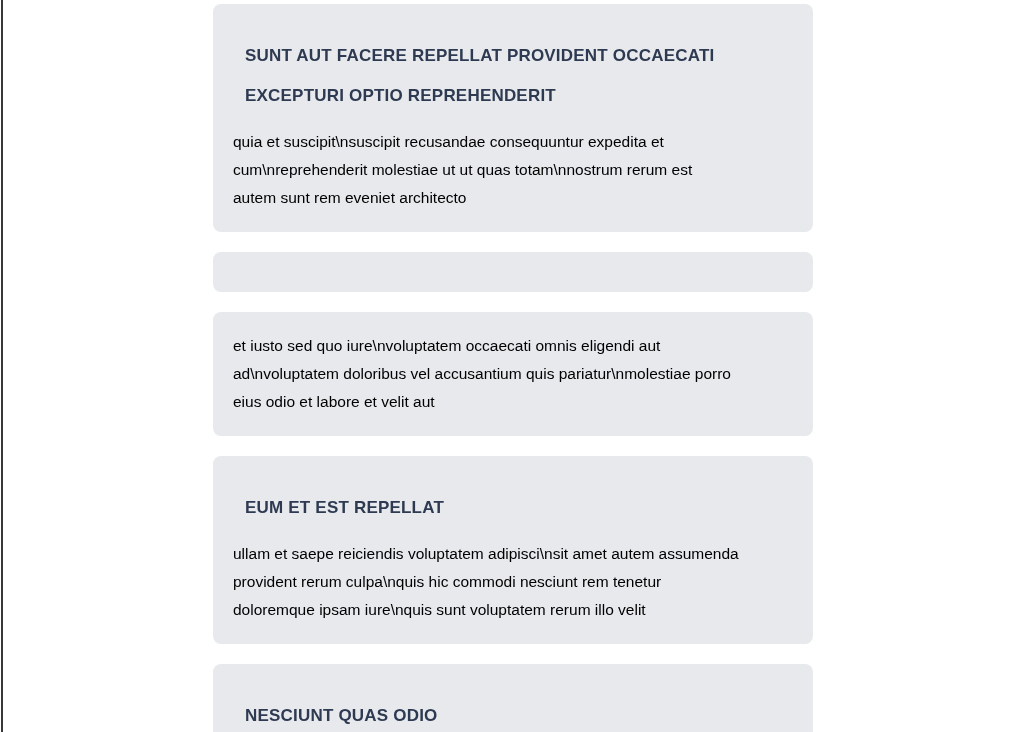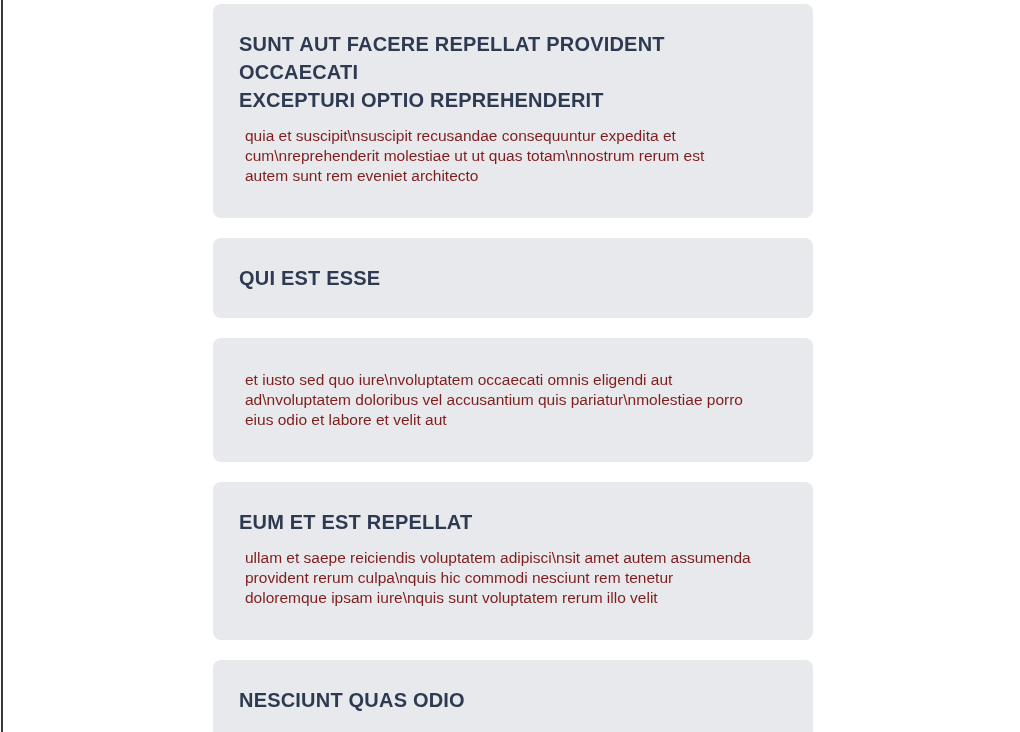--- a/index.html
+++ b/index.html
@@ -33,55 +33,54 @@
   }
   .post-card {
     box-sizing: border-box;
     width: 600px;
     background: #e7e9ec;
     border-radius: 8px;
     padding: 20px;
     margin-bottom: 20px;
   }
   .post-title {
-    margin: 6px;
-    font-size: 20px;
-    line-height: 28px;
+    margin: 12px;
+    font-size: 17px;
+    line-height: 40px;
     font-weight: 700;
     color: #2e3a51;
     letter-spacing: 0.2px;
     white-space: pre-line;
   }
   .post-body {
-    margin: 12px;
+    margin: 0;
     font-size: 15.5px;
-    line-height: 20px;
+    line-height: 28px;
     font-weight: 400;
-    color: #7f1d1d;
+    color: #000000;
     white-space: pre-line;
   }
 </style>
 </head>
 <body>
 
 <div class="viewport">
   <div class="left-edge-line"></div>
 
   <div class="posts-container">
 
     <article class="post-card">
       <h2 class="post-title">SUNT AUT FACERE REPELLAT PROVIDENT OCCAECATI
 EXCEPTURI OPTIO REPREHENDERIT</h2>
       <p class="post-body">quia et suscipit\nsuscipit recusandae consequuntur expedita et
 cum\nreprehenderit molestiae ut ut quas totam\nnostrum rerum est
 autem sunt rem eveniet architecto</p>
     </article>
 
     <article class="post-card">
-      <h2 class="post-title">QUI EST ESSE</h2>
     </article>
 
     <article class="post-card">
       <p class="post-body">et iusto sed quo iure\nvoluptatem occaecati omnis eligendi aut
 ad\nvoluptatem doloribus vel accusantium quis pariatur\nmolestiae porro
 eius odio et labore et velit aut</p>
     </article>
 
     <article class="post-card">
       <h2 class="post-title">EUM ET EST REPELLAT</h2>

